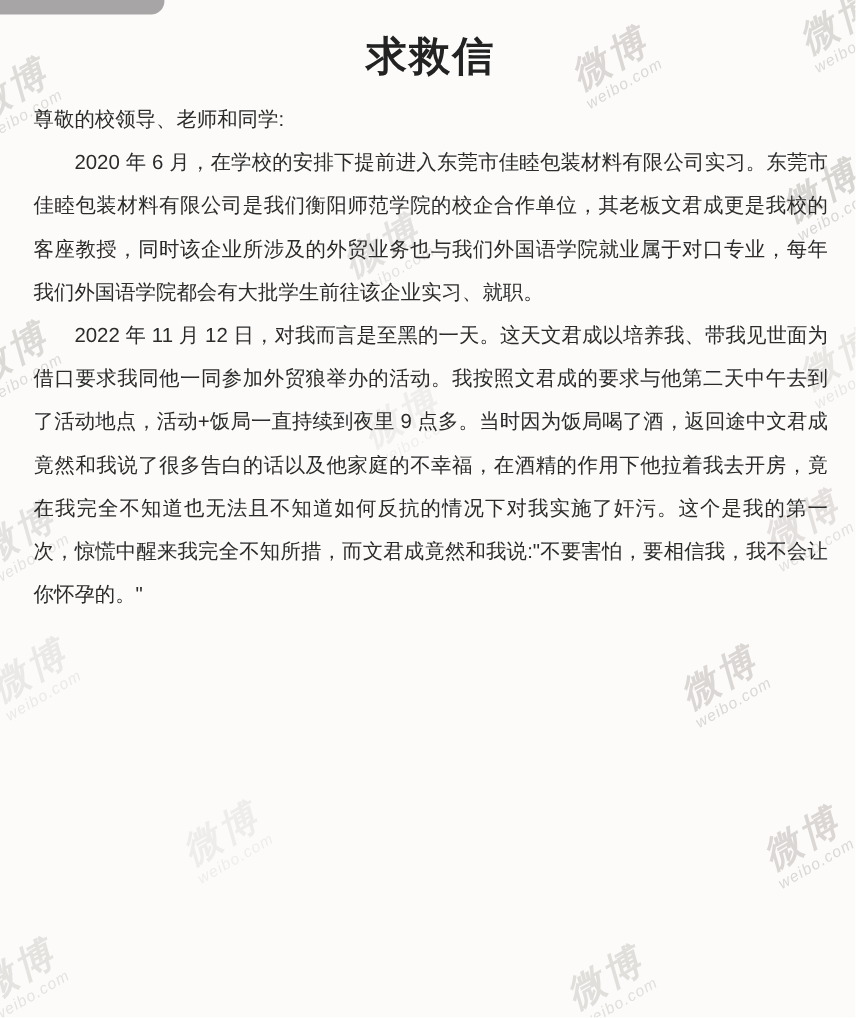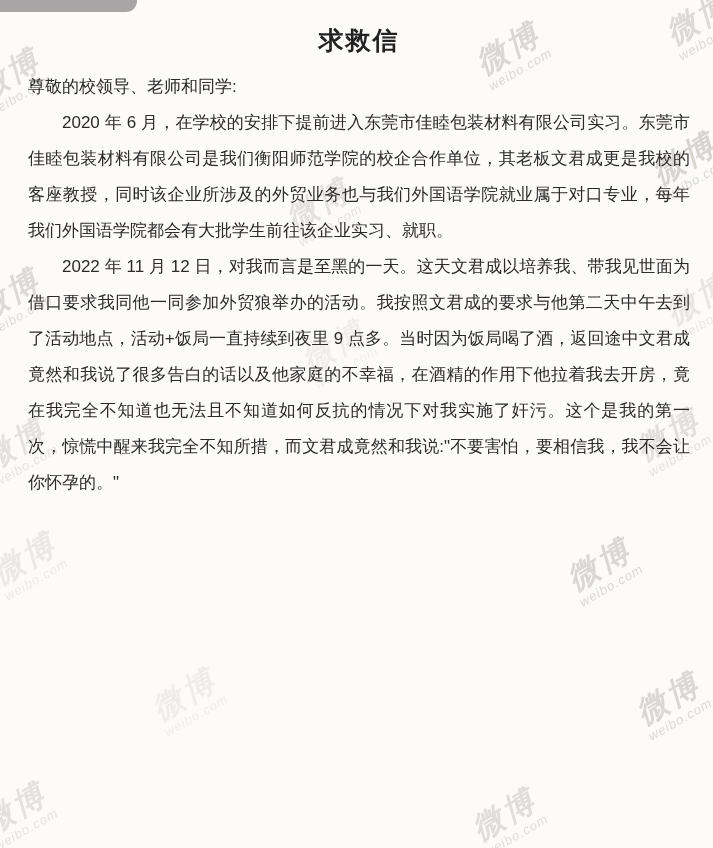--- a/index.html
+++ b/index.html
@@ -48,21 +48,21 @@
     margin-top: 2px;
   }
   .content {
     position: relative;
     z-index: 2;
     padding: 18px 23px 0 28px;
     color: #2b2b2b;
   }
   .doc-title {
     margin: 6px 0 12px 0;
-    font-size: 25px;
+    font-size: 34px;
     font-weight: 700;
     text-align: center;
     letter-spacing: 2px;
     color: #222222;
   }
   .bodytext { font-size: 17px; line-height: 36px; }
   .salutation { margin: 0; }
   .para {
     margin: 0;
     text-indent: 2em;

